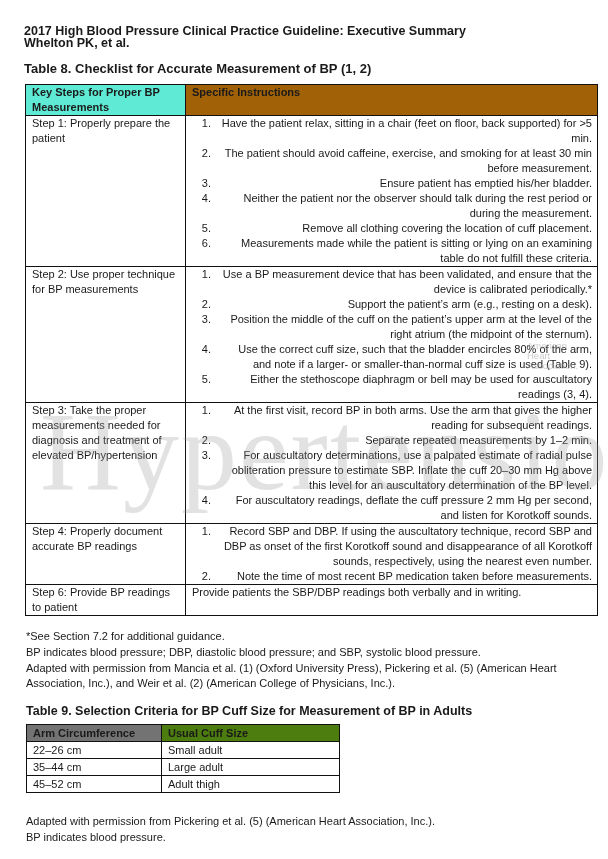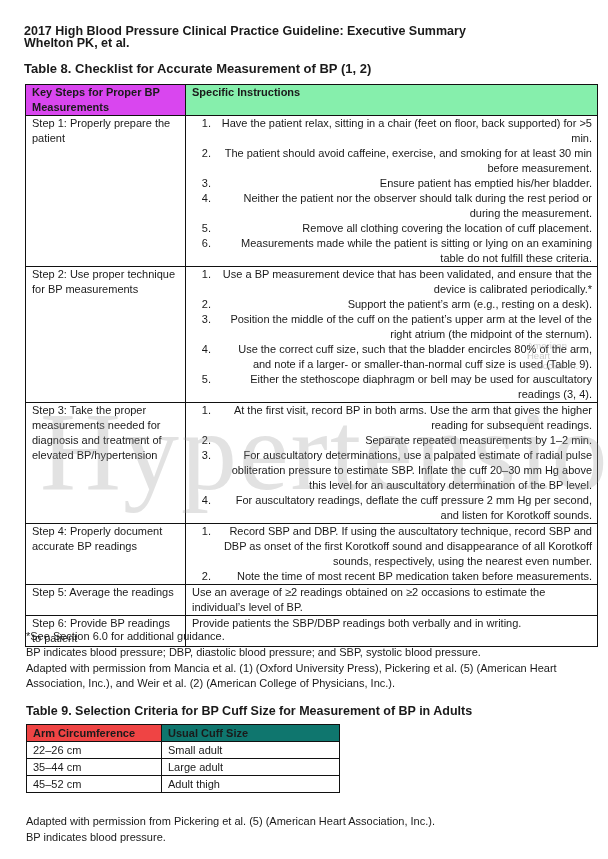--- a/index.html
+++ b/index.html
@@ -30,22 +30,22 @@
 <div class="hdr2">2017 High Blood Pressure Clinical Practice Guideline: Executive Summary</div>
 <div class="t8title">Table 8. Checklist for Accurate Measurement of BP (1, 2)</div>
 
 <table class="t8">
   <colgroup>
       <col class="c1">
       <col>
     </colgroup>
   <thead>
     <tr>
-      <th style="background: #d946ef;">Key Steps for Proper BP Measurements</th>
-      <th style="background: #86efac;">Specific Instructions</th>
+      <th style="background: #5eead4;">Key Steps for Proper BP Measurements</th>
+      <th style="background: #a16207;">Specific Instructions</th>
     </tr>
   </thead>
   <tbody>
     <tr style="height:147px">
       <td>Step 1: Properly prepare the patient</td>
       <td>
         <ol>
           <li>Have the patient relax, sitting in a chair (feet on floor, back supported) for &gt;5 min.</li>
           <li>The patient should avoid caffeine, exercise, and smoking for at least 30 min before measurement.</li>
           <li>Ensure patient has emptied his/her bladder.</li>
@@ -80,53 +80,49 @@
     </tr>
     <tr style="height:58px">
       <td>Step 4: Properly document accurate BP readings</td>
       <td>
         <ol>
           <li>Record SBP and DBP. If using the auscultatory technique, record SBP and DBP as onset of the first Korotkoff sound and disappearance of all Korotkoff sounds, respectively, using the nearest even number.</li>
           <li>Note the time of most recent BP medication taken before measurements.</li>
         </ol>
       </td>
     </tr>
-    <tr style="height:29px">
-      <td>Step 5: Average the readings</td>
-      <td>Use an average of ≥2 readings obtained on ≥2 occasions to estimate the individual’s level of BP.</td>
-    </tr>
     <tr style="height:30px">
       <td>Step 6: Provide BP readings to patient</td>
       <td>Provide patients the SBP/DBP readings both verbally and in writing.</td>
     </tr>
   </tbody>
 </table>
 
 <div class="watermark">Hypertension</div>
 <div class="aha">
   <div>American</div>
   <div>Heart</div>
   <div>Association.</div>
 </div>
 
-<div class="foot" style="top:629px">*See Section 6.0 for additional guidance.</div>
+<div class="foot" style="top:629px">*See Section 7.2 for additional guidance.</div>
 <div class="foot" style="top:645px">BP indicates blood pressure; DBP, diastolic blood pressure; and SBP, systolic blood pressure.</div>
 <div class="foot" style="top:661px;width:560px">Adapted with permission from Mancia et al. (1) (Oxford University Press), Pickering et al. (5) (American Heart Association, Inc.), and Weir et al. (2) (American College of Physicians, Inc.).</div>
 
 <div class="t9title">Table 9. Selection Criteria for BP Cuff Size for Measurement of BP in Adults</div>
 
 <table class="t9">
   <colgroup>
       <col class="c1">
       <col>
     </colgroup>
   <thead>
     <tr>
-      <th style="background: #ef4444;">Arm Circumference</th>
-      <th style="background: #0f766e; margin-left: 14px;">Usual Cuff Size</th>
+      <th style="background: #737373;">Arm Circumference</th>
+      <th style="background: #4d7c0f; margin-left: 14px;">Usual Cuff Size</th>
     </tr>
   </thead>
   <tbody>
     <tr>
       <td>22–26 cm</td>
       <td>Small adult</td>
     </tr>
     <tr>
       <td>35–44 cm</td>
       <td>Large adult</td>

